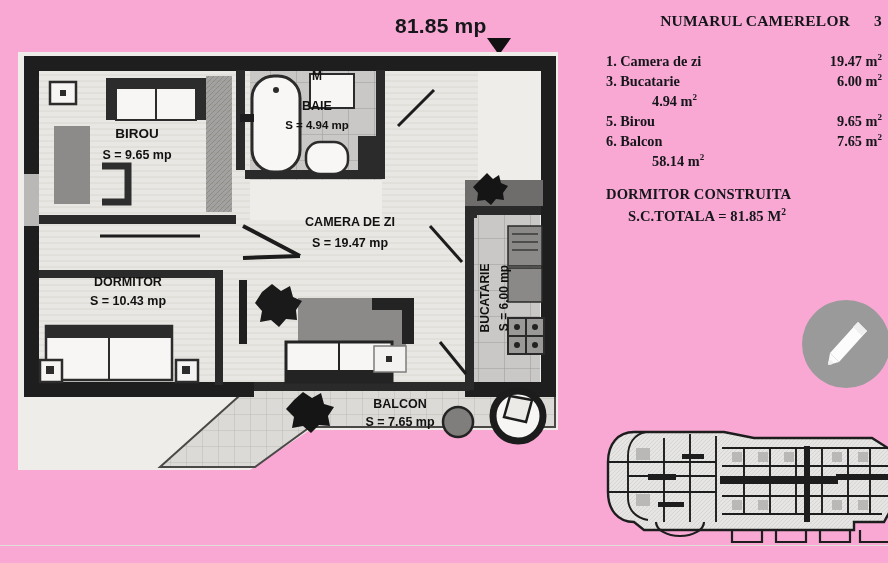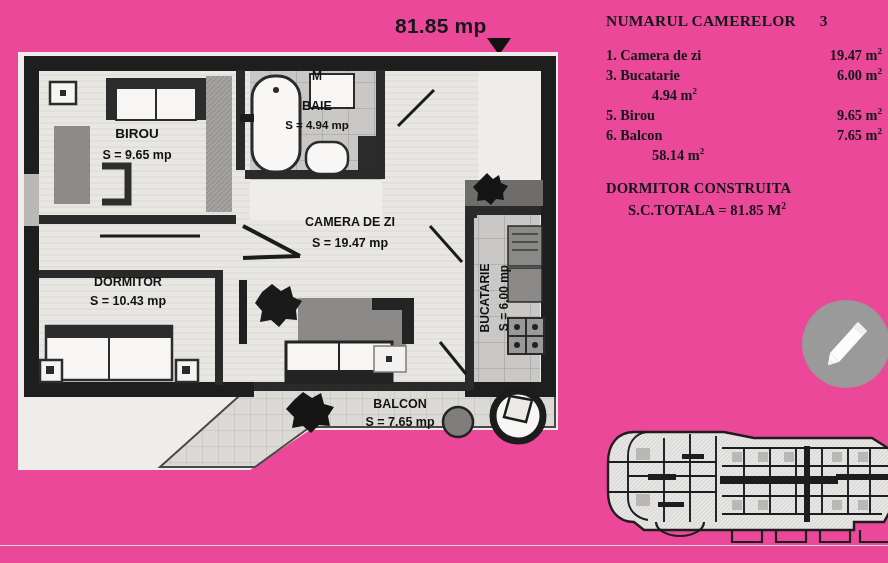--- a/index.html
+++ b/index.html
@@ -2,21 +2,21 @@
 <html><head>
 <meta charset="utf-8">
 <style>
   html,body{margin:0;padding:0;}
   body{
     width:888px;height:563px;overflow:hidden;
     background:#f2f1ef;
     font-family:"Liberation Sans", sans-serif;
     position:relative;
   }
-  #root{position:absolute;inset:0;background:#ec4899;}
+  #root{position:absolute;inset:0;background:#f9a8d4;}
 
   
   .bottom-divider{position:absolute;left:0;right:0;top:545px;height:1px;background:#e0dedc;}
 
   
   .plan-wrap{position:absolute;left:10px;top:30px;width:560px;height:440px;}
   .plan-canvas{position:absolute;inset:0;}
 
   
   .area-callout{
@@ -28,21 +28,21 @@
     position:absolute;left:487px;top:38px;width:0;height:0;
     border-left:12px solid transparent;border-right:12px solid transparent;
     border-top:17px solid #111;
   }
 
   
   .legend{position:absolute;left:606px;top:12px;width:276px;color:#14161a;}
   .legend-title{
     font-family:"Liberation Serif", serif;
     font-weight:bold;font-size:15.5px;letter-spacing:.2px;
-    display:flex;align-items:baseline;margin-bottom:13px;
+    display:flex;align-items:baseline;margin-bottom:19px;justify-content:flex-end;
   }
   .legend-title .t-text{flex:0 0 auto;}
   .legend-title .t-count{margin-left:24px;}
   .legend-list{font-family:"Liberation Serif", serif;font-weight:bold;font-size:14.3px;line-height:16.3px;}
   .legend-row{display:flex;align-items:baseline;white-space:nowrap;}
   .legend-row .lbl{flex:1 1 auto;}
   .legend-row .val{flex:0 0 auto;text-align:right;margin-left:46px;}
   .legend-row .val sup{font-size:9px;vertical-align:super;}
   .legend-total{margin-top:0px;}
   .legend-foot{

